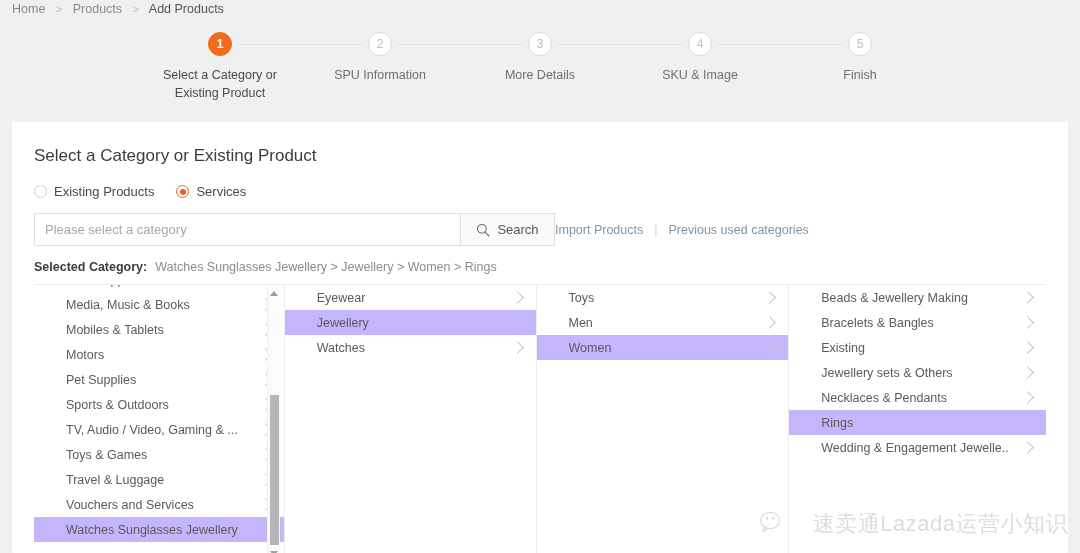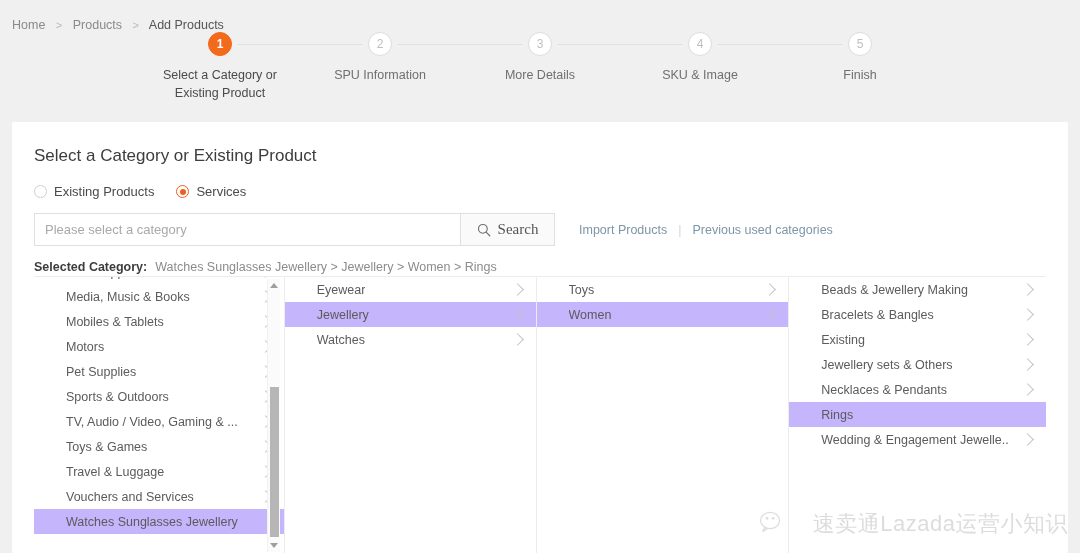--- a/index.html
+++ b/index.html
@@ -10,21 +10,21 @@
     background: #f0f0f0;
     font-family: "Liberation Sans", sans-serif;
     font-size: 13px;
     color: #333;
     overflow: hidden;
     position: relative;
   }
 
   
   .breadcrumb {
-    padding: 18px 0 0 12px;
+    padding: 2px 0 0 12px;
     font-size: 12.5px;
     color: #888;
     white-space: nowrap;
     height: 30px;
   }
   .breadcrumb .crumb { color: #8a8a8a; }
   .breadcrumb .crumb.current { color: #555; }
   .breadcrumb .sep {
     color: #b9b9b9;
     margin: 0 7px;
@@ -157,34 +157,34 @@
   .search-btn {
     height: 33px;
     min-width: 95px;
     margin-left: -1px;
     border: 1px solid #e0e0e0;
     background: #fafafa;
     display: flex;
     align-items: center;
     justify-content: center;
     gap: 7px;
-    font-size: 15px;
+    font-size: 13px;
     color: #555;
     cursor: pointer;
-    font-family: Liberation Serif, serif;
+    font-family: Liberation Sans, sans-serif;
   }
   .mag { width: 14px; height: 14px; display: block; }
-  .links { margin-left: 24px; display: flex; align-items: center; font-size: 12.5px; }
+  .links { display: flex; align-items: center; font-size: 12.5px; }
   .links a { color: #7d96a8; text-decoration: none; cursor: pointer; }
   .links .divider { color: #cfd8de; margin: 0 11px; }
 
   
   .selected-row {
     font-size: 12.5px;
-    margin-bottom: 2px;
+    margin-bottom: 10px;
     color: #8c8c8c;
     display: flex;
     align-items: flex-end;
   }
   .selected-row .lbl {
     color: #3d3d3d;
     font-weight: bold;
     margin-right: 8px;
     white-space: nowrap;
   }
@@ -452,20 +452,24 @@
           </div>
         </div>
       </div>
 
       <div class="col col-3">
         <div class="col-list">
           <div class="cat-item">
             <span class="nm">Toys</span>
             <span class="chev"></span>
           </div>
+          <div class="cat-item">
+            <span class="nm">Men</span>
+            <span class="chev"></span>
+          </div>
           <div class="cat-item selected">
             <span class="nm">Women</span>
             <span class="chev"></span>
           </div>
         </div>
       </div>
 
       <div class="col col-4">
         <div class="col-list">
           <div class="cat-item">

